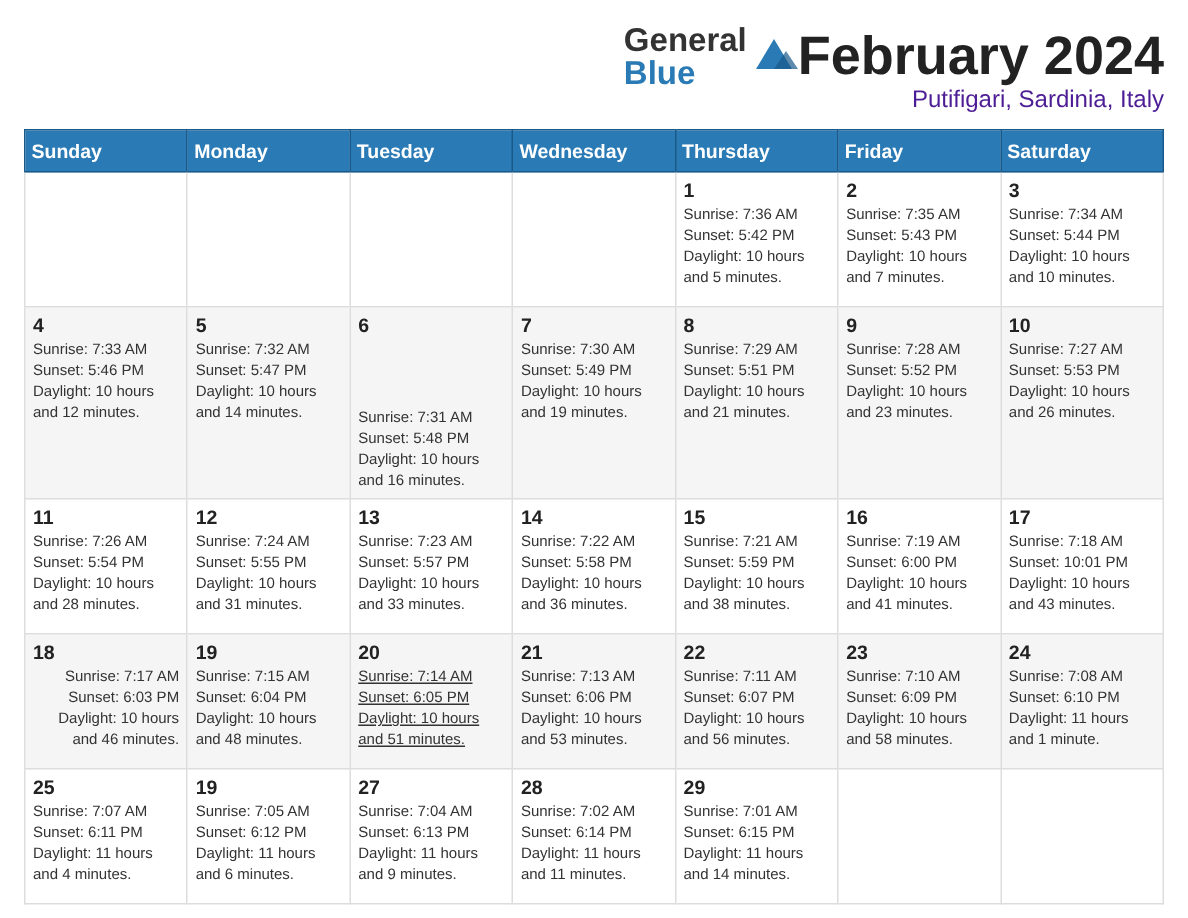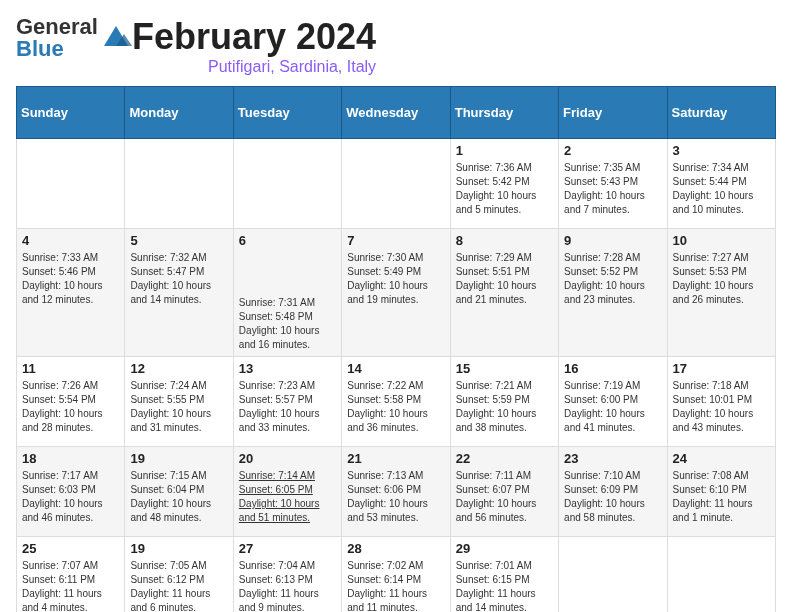--- a/index.html
+++ b/index.html
@@ -5,21 +5,21 @@
     * { box-sizing: border-box; margin: 0; padding: 0; }
     body {
       font-family: Arial, sans-serif;
       background: #fff;
       width: 792px;
       min-height: 612px;
       padding: 16px;
     }
     .header {
       display: flex;
-      justify-content: flex-start;
+      justify-content: flex-end;
       align-items: flex-start;
       margin-bottom: 10px;
     }
     .logo {
       display: flex;
       align-items: center;
     }
     .logo-text {
       display: flex;
       flex-direction: column;
@@ -38,31 +38,31 @@
     .title-block {
       text-align: right;
     }
     .month-title {
       font-size: 36px;
       font-weight: bold;
       color: #222;
     }
     .location {
       font-size: 16px;
-      color: #8b5cf6;
+      color: #4c1d95;
     }
     table {
       width: 100%;
       border-collapse: collapse;
       table-layout: fixed;
     }
     thead th {
       background-color: #2a7ab5;
       color: #fff;
-      padding: 18px 4px;
+      padding: 6px 4px;
       font-size: 13px;
       text-align: left;
       border: 1px solid #1a5a8a;
     }
     tbody td {
       vertical-align: top;
       border: 1px solid #ddd;
       padding: 4px 5px;
       font-size: 11px;
       color: #333;
@@ -247,21 +247,21 @@
           <div class="day-number">17</div>
           <div class="day-detail" style="white-space: pre-line;">Sunrise: 7:18 AM
 Sunset: 10:01 PM
 Daylight: 10 hours
 and 43 minutes.</div>
         </td>
       </tr>
       <tr>
         <td>
           <div class="day-number">18</div>
-          <div class="day-detail" style="white-space: pre-line;">Sunrise: 7:17 AM
+          <div class="day-detail" style="white-space: pre-line; text-align: right;">Sunrise: 7:17 AM
 Sunset: 6:03 PM
 Daylight: 10 hours
 and 46 minutes.</div>
         </td>
         <td>
           <div class="day-number">19</div>
           <div class="day-detail" style="white-space: pre-line;">Sunrise: 7:15 AM
 Sunset: 6:04 PM
 Daylight: 10 hours
 and 48 minutes.</div>

